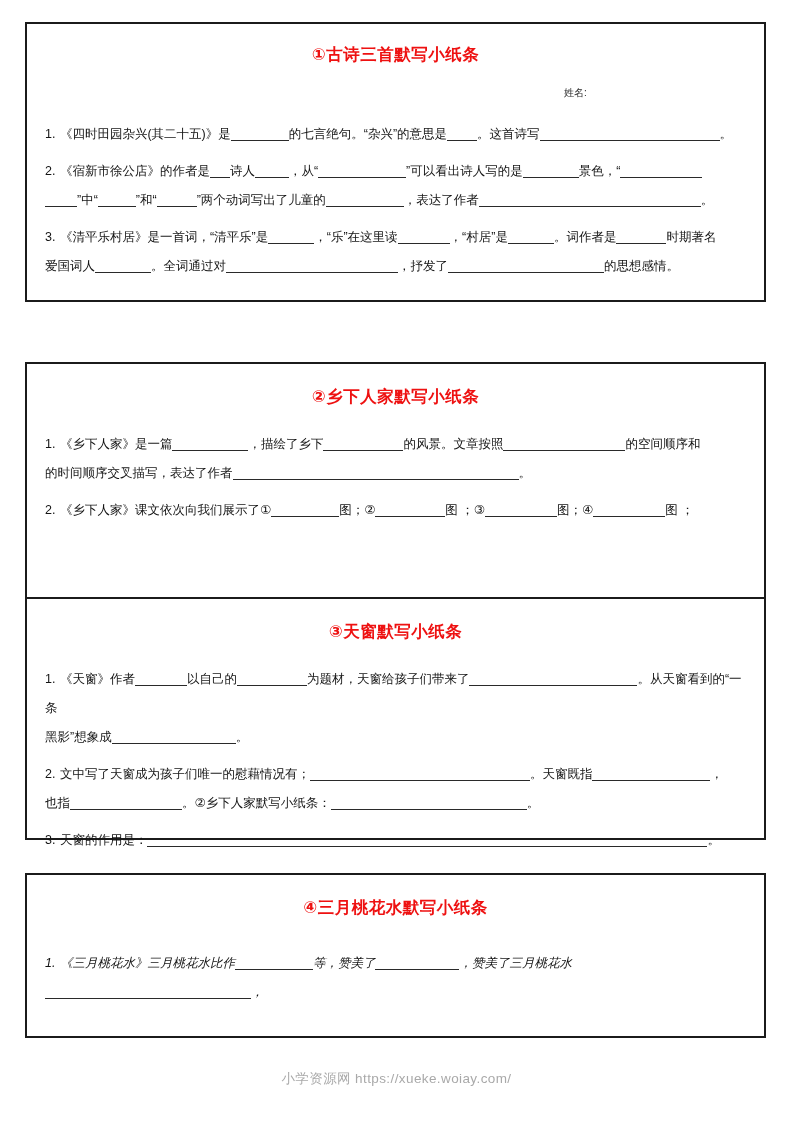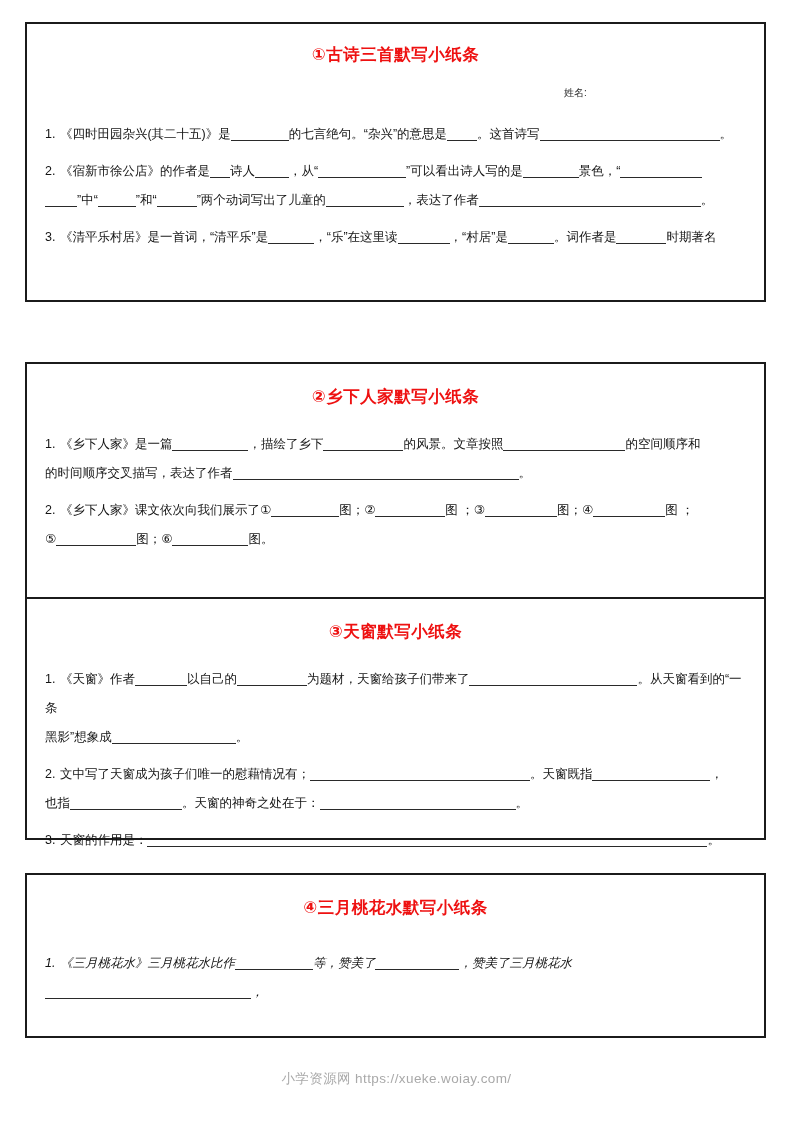--- a/index.html
+++ b/index.html
@@ -81,46 +81,46 @@
         <div style="margin-top: 20px; margin-left: 18px; margin-right: 12px;">
           <div class="q" style="margin-bottom: 8px;">
             <div><span class="idx">1.</span> <span>《四时田园杂兴(其二十五)》是</span><span class="bl" style="width: 58px;"></span><span>的七言绝句。“杂兴”的意思是</span><span class="bl" style="width: 30px;"></span><span>。这首诗写</span><span class="bl" style="width: 180px;"></span><span>。</span></div>
           </div>
           <div class="q" style="margin-bottom: 8px;">
             <div><span class="idx">2.</span> <span>《宿新市徐公店》的作者是</span><span class="bl" style="width: 20px;"></span><span>诗人</span><span class="bl" style="width: 34px;"></span><span>，从“</span><span class="bl" style="width: 88px;"></span><span>”可以看出诗人写的是</span><span class="bl" style="width: 56px;"></span><span>景色，“</span><span class="bl" style="width: 82px;"></span><span></span></div>
             <div><span class="bl" style="width: 32px;"></span><span>”中“</span><span class="bl" style="width: 38px;"></span><span>”和“</span><span class="bl" style="width: 40px;"></span><span>”两个动词写出了儿童的</span><span class="bl" style="width: 78px;"></span><span>，表达了作者</span><span class="bl" style="width: 222px;"></span><span>。</span></div>
           </div>
           <div class="q" style="margin-bottom: 8px;">
             <div><span class="idx">3.</span> <span>《清平乐村居》是一首词，“清平乐”是</span><span class="bl" style="width: 46px;"></span><span>，“乐”在这里读</span><span class="bl" style="width: 52px;"></span><span>，“村居”是</span><span class="bl" style="width: 46px;"></span><span>。词作者是</span><span class="bl" style="width: 50px;"></span><span>时期著名</span></div>
+            <div><span>爱国词人</span><span class="bl" style="width: 56px;"></span><span>。全词通过对</span><span class="bl" style="width: 172px;"></span><span>，抒发了</span><span class="bl" style="width: 156px;"></span><span>的思想感情。</span></div>
           </div>
         </div>
       </div>
       <div class="section-box" style="top: 362px; height: 237px;">
         <div class="sec-title" style="margin-top: 22px;">②乡下人家默写小纸条</div>
         <div style="margin-top: 22px; margin-left: 18px; margin-right: 12px;">
           <div class="q" style="margin-bottom: 8px;">
             <div><span class="idx">1.</span> <span>《乡下人家》是一篇</span><span class="bl" style="width: 76px;"></span><span>，描绘了乡下</span><span class="bl" style="width: 80px;"></span><span>的风景。文章按照</span><span class="bl" style="width: 122px;"></span><span>的空间顺序和</span></div>
             <div><span>的时间顺序交叉描写，表达了作者</span><span class="bl" style="width: 286px;"></span><span>。</span></div>
           </div>
           <div class="q" style="margin-bottom: 8px;">
             <div><span class="idx">2.</span> <span>《乡下人家》课文依次向我们展示了①</span><span class="bl" style="width: 68px;"></span><span>图；②</span><span class="bl" style="width: 70px;"></span><span>图 ；③</span><span class="bl" style="width: 72px;"></span><span>图；④</span><span class="bl" style="width: 72px;"></span><span>图 ；</span></div>
-            <div><span>⑤</span><span class="bl" style="width: 80px;"></span><span>图；⑥</span><span class="bl" style="width: 76px;"></span><span>图。</span></div>
           </div>
         </div>
       </div>
       <div class="section-box" style="top: 597px; height: 243px;">
         <div class="sec-title" style="margin-top: 22px;">③天窗默写小纸条</div>
         <div style="margin-top: 22px; margin-left: 18px; margin-right: 12px;">
           <div class="q" style="margin-bottom: 8px;">
             <div><span class="idx">1.</span> <span>《天窗》作者</span><span class="bl" style="width: 52px;"></span><span>以自己的</span><span class="bl" style="width: 70px;"></span><span>为题材，天窗给孩子们带来了</span><span class="bl" style="width: 168px;"></span><span>。从天窗看到的“一条</span></div>
             <div><span>黑影”想象成</span><span class="bl" style="width: 124px;"></span><span>。</span></div>
           </div>
           <div class="q" style="margin-bottom: 8px;">
             <div><span class="idx">2.</span> <span>文中写了天窗成为孩子们唯一的慰藉情况有；</span><span class="bl" style="width: 220px;"></span><span>。天窗既指</span><span class="bl" style="width: 118px;"></span><span>，</span></div>
-            <div><span>也指</span><span class="bl" style="width: 112px;"></span><span>。天窗的神奇之处在于：</span><span class="bl" style="width: 196px;"></span><span>。</span></div>
+            <div><span>也指</span><span class="bl" style="width: 112px;"></span><span>。②乡下人家默写小纸条：</span><span class="bl" style="width: 196px;"></span><span>。</span></div>
           </div>
           <div class="q" style="margin-bottom: 8px;">
             <div><span class="idx">3.</span> <span>天窗的作用是：</span><span class="bl" style="width: 560px;"></span><span>。</span></div>
           </div>
         </div>
       </div>
       <div class="section-box" style="top: 873px; height: 165px;">
         <div class="sec-title" style="margin-top: 22px;">④三月桃花水默写小纸条</div>
         <div style="margin-top: 30px; margin-left: 18px; margin-right: 12px; font-style: italic;">
           <div class="q" style="margin-bottom: 8px;">

